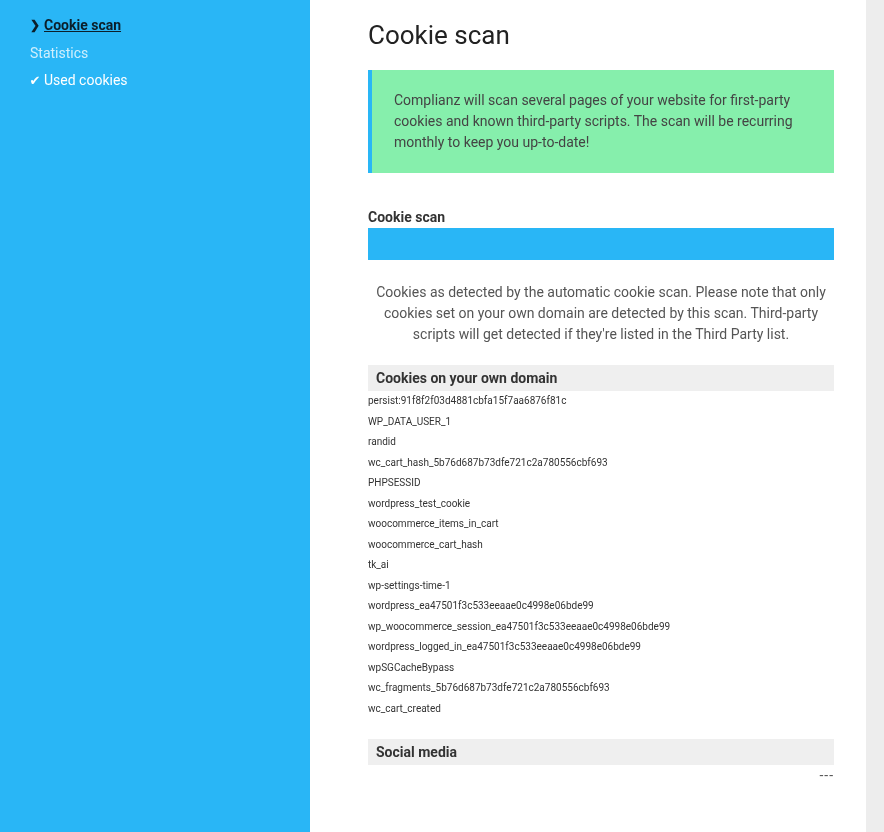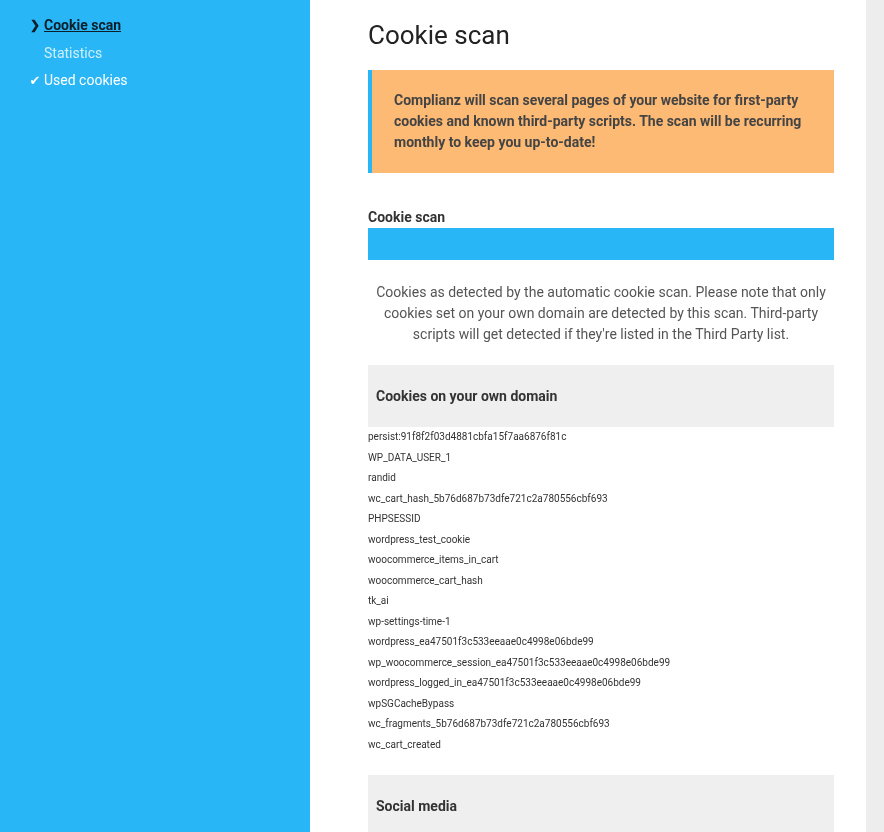--- a/index.html
+++ b/index.html
@@ -50,43 +50,42 @@
     color: #0b1f2a;
     font-weight: 700;
   }
   .nav-item.active .label {
     text-decoration: underline;
   }
   .nav-item.done {
     color: #ffffff;
   }
   .nav-item .label { flex: 1; }
-  .nav-indent { padding-left: 44px; }
+  .nav-indent { padding-left: 30px; }
 
   .main {
     flex: 1;
     padding: 20px 32px 20px 58px;
     background: #fff;
     overflow-y: auto;
   }
   h1 {
     font-size: 26px;
     font-weight: 400;
     color: #222;
     margin-bottom: 20px;
   }
   .callout {
     border-left: 4px solid #29b6f6;
     padding: 20px 22px;
     font-size: 14px;
     color: #444;
     line-height: 1.5;
     margin-bottom: 36px;
-    background: #fdba74;
-    font-weight: bold;
+    background: #86efac;
   }
   .section-label {
     font-weight: 700;
     font-size: 14px;
     color: #333;
     margin-bottom: 3px;
   }
   .progress-bar {
     width: 100%;
     height: 32px;
@@ -95,21 +94,21 @@
   }
   .help-text {
     font-size: 14px;
     color: #555;
     line-height: 1.5;
     margin-bottom: 8px;
     text-align: center;
   }
   .group-header {
     background: #efefef;
-    padding: 23px 8px;
+    padding: 5px 8px;
     font-weight: 700;
     font-size: 14px;
     color: #333;
     margin-top: 20px;
   }
   .cookie-row {
     padding: 3px 0;
     font-size: 10px;
     color: #333;
     word-break: break-all;

